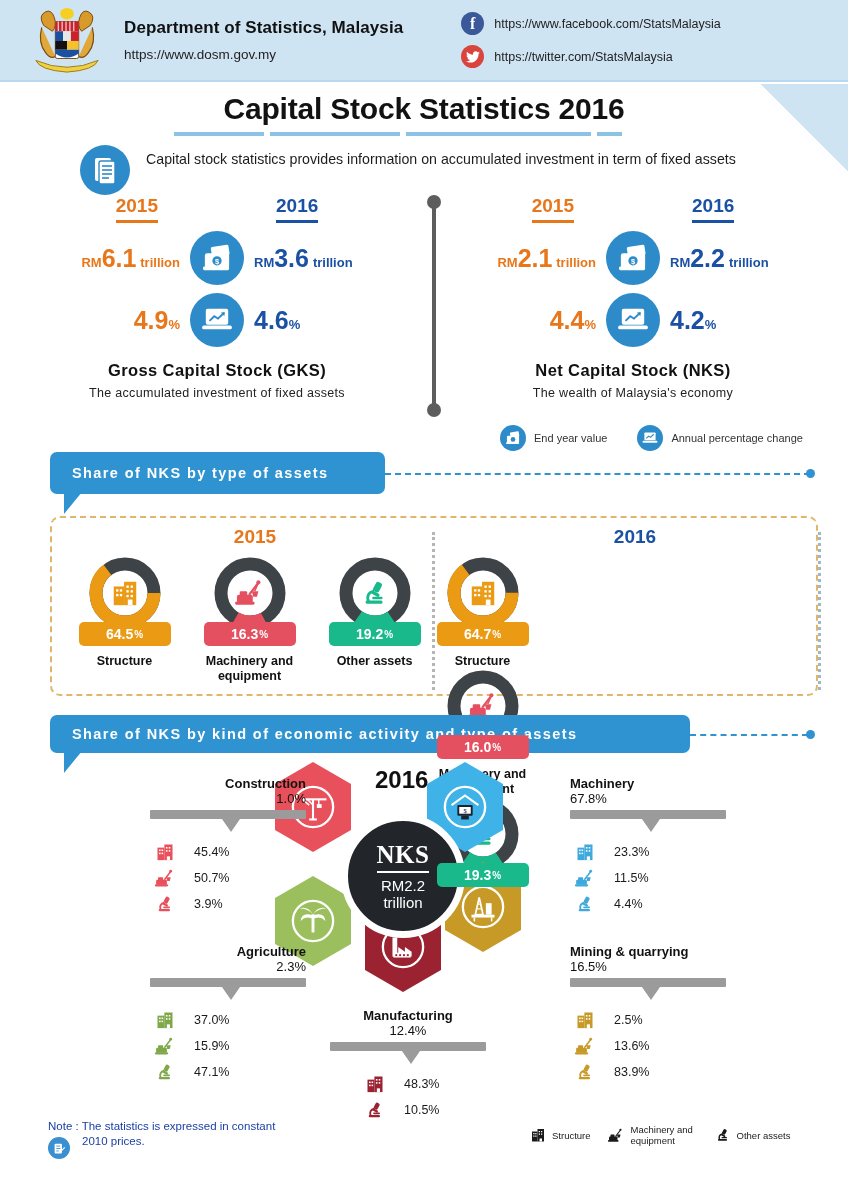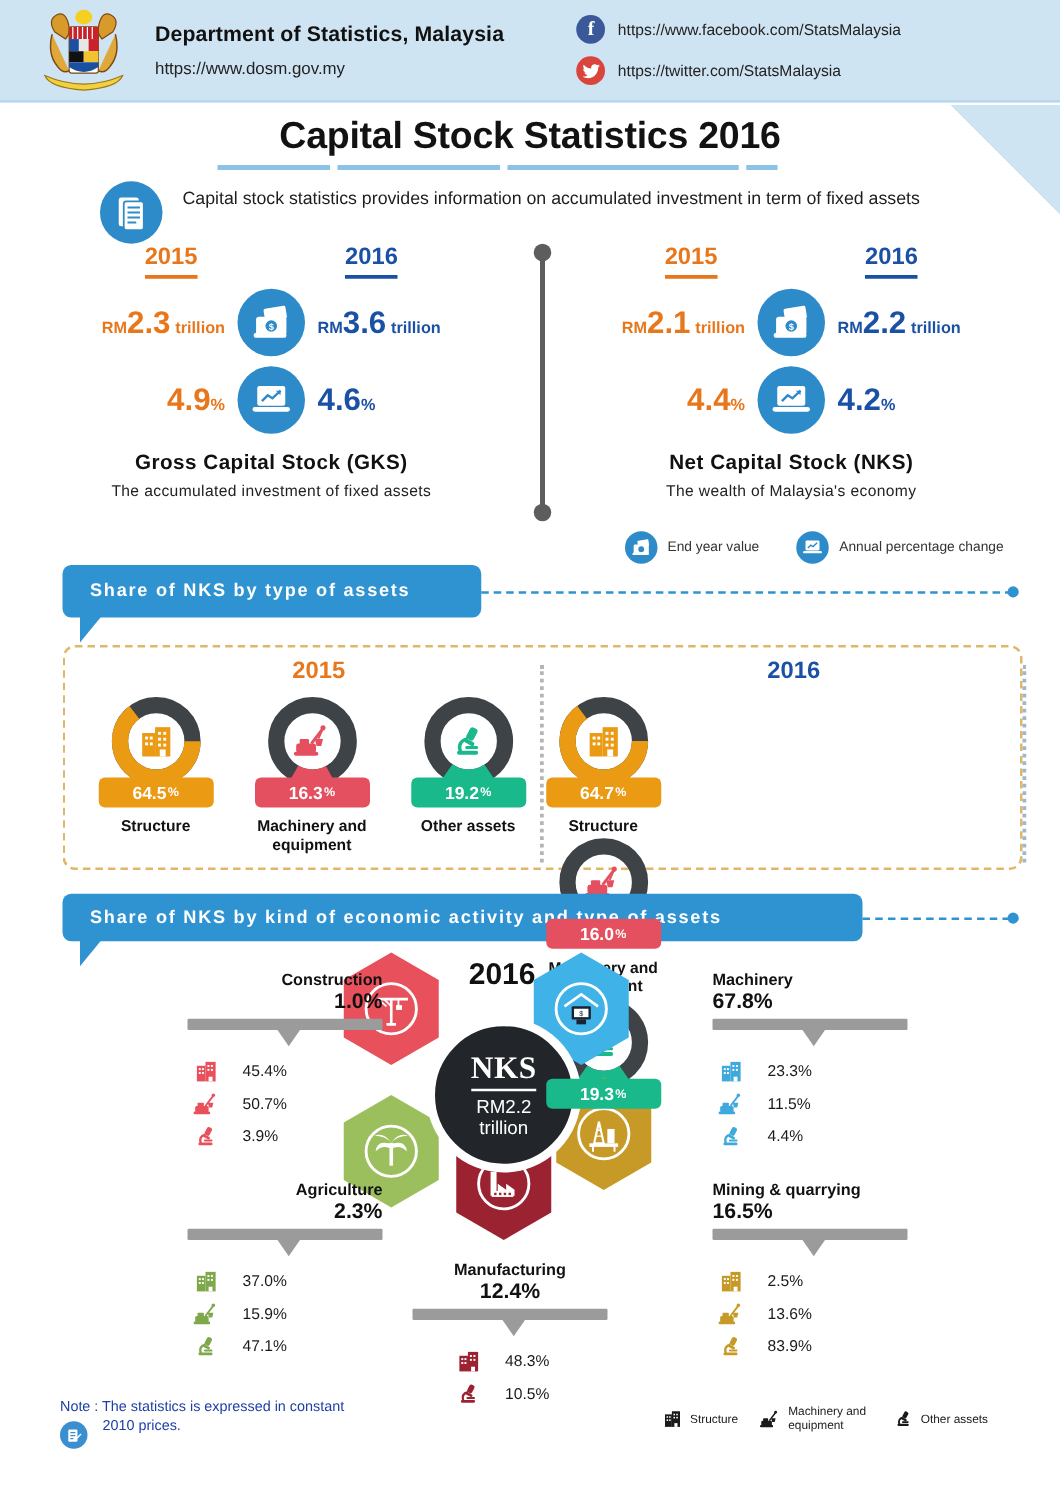--- a/index.html
+++ b/index.html
@@ -115,21 +115,21 @@
   .hub { position:absolute; left:76px; top:62px; width:124px; height:124px; border-radius:50%;
      background:#22262b; border:7px solid #fff; color:#fff; text-align:center;
      display:flex; flex-direction:column; align-items:center; justify-content:center; }
   .hub .h1 { font-size:25px; font-weight:bold; letter-spacing:.5px; border-bottom:2px solid #fff; padding-bottom:2px;font-family:Liberation Serif, serif;}
   .hub .h2 { font-size:15px; margin-top:4px; line-height:17px; }
   .hex-year { position:absolute; left:110px; top:14px; font-size:24px; font-weight:bold; color:#111; }
 
   
   .sector { position:absolute; width:190px; }
   .sec-name { font-size:13px; font-weight:bold; color:#111; }
-  .sec-pct { font-size:17px; font-weight:bold; color:#111; }
+  .sec-pct { font-size:13px; font-weight:normal; color:#111; }
   .sec-bar { position:relative; width:156px; height:9px; background:#9b9b9b; margin-top:4px; border-radius:1px;}
   .sec-bar::after { content:""; position:absolute; left:72px; top:9px;
      border-left:9px solid transparent; border-right:9px solid transparent; border-top:13px solid #9b9b9b; }
   .sec-rows { margin-top:20px; }
   .sec-row { display:flex; align-items:center; height:26px; }
   .sec-ic { width:30px; display:flex; justify-content:center; flex:none; }
   .sec-val { font-size:12.5px; color:#1a1a1a; margin-left:14px; }
   .ta-r .sec-name, .ta-r .sec-pct { text-align:right; width:156px; }
   .ta-c .sec-name, .ta-c .sec-pct { text-align:center; width:156px; }
 
@@ -224,21 +224,21 @@
     <div class="divider-v"></div>
     <div class="divider-dot" style="top:208px"></div>
 
     <div class="panel left">
       <div class="yr-row">
         <div class="yr y15">2015</div>
         <div class="yr y16">2016</div>
       </div>
       <div class="metric-row">
         <div class="mval l">
-          <span class="sm o">RM</span><span class="big o">2.3</span> <span class="sm o">trillion</span>
+          <span class="sm o">RM</span><span class="big o">6.1</span> <span class="sm o">trillion</span>
         </div>
         <div class="circ-ic">
           <svg width="32" height="28" viewBox="0 0 34 30">
             <rect x="11" y="2" width="19" height="11" rx="1.5" fill="#fff" transform="rotate(-9 20 8)"></rect>
             <rect x="4" y="10" width="26" height="16" rx="2.5" fill="#fff"></rect>
             <circle cx="17" cy="18" r="5" fill="#2e8bc9"></circle>
             <text x="17" y="21.5" font-size="8" font-family="Liberation Sans, sans-serif" fill="#fff" text-anchor="middle" font-weight="bold">$</text>
             <rect x="2" y="24" width="28" height="4" rx="1.6" fill="#fff"></rect>
           </svg>
         </div>

